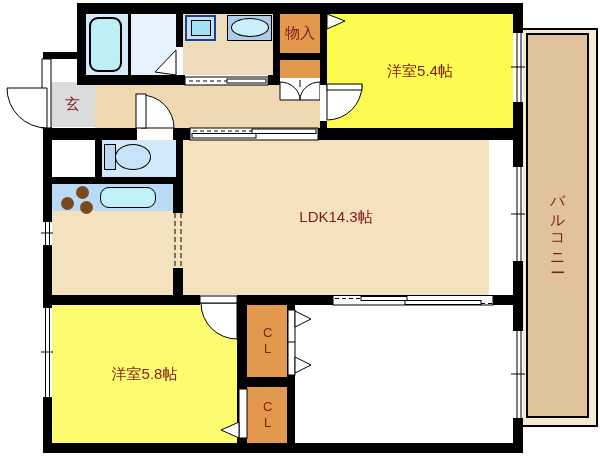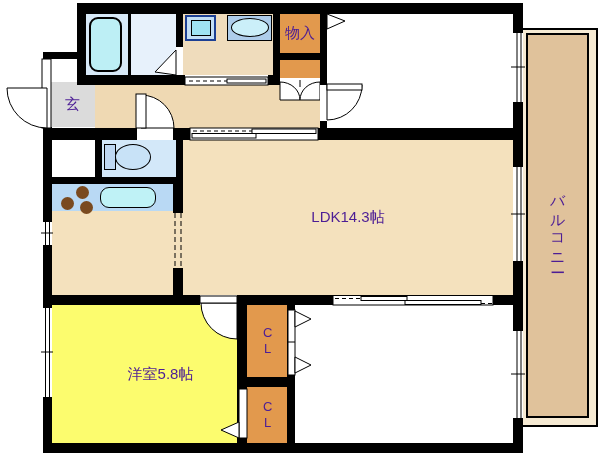--- a/index.html
+++ b/index.html
@@ -1,27 +1,27 @@
 <!DOCTYPE html>
 <html><head>
 <meta charset="utf-8">
 <style>
   html,body{margin:0;padding:0;background:#fff;}
   #plan{position:relative;width:600px;height:456px;background:#ffffff;overflow:hidden;
-        font-family:"Liberation Sans","DejaVu Sans",sans-serif;color:#4c1d95;}
+        font-family:"Liberation Sans","DejaVu Sans",sans-serif;color:#7f1d1d;}
   .fill{position:absolute;z-index:1;display:flex;align-items:center;justify-content:center;}
   .wall{position:absolute;z-index:2;background:#000;}
   .fix{position:absolute;z-index:3;box-sizing:border-box;}
   .lbl{font-size:15px;line-height:1.1;white-space:nowrap;letter-spacing:0px;}
   .bathroom{background:#D7E9F8;}
   .washroom{background:#E7F1FB;}
   .laundry{background:#EFDCBC;}
   .orangebox{background:#E2994D;}
   .yellow1{background:#FCFB4F;}
-  .yellow2{background:#FCFC6E;padding-left:16px;}
+  .yellow2{background:#FCFC6E;}
   .graybox{background:#DBDBDB;}
   .hallway{background:#EFD9B3;}
   .ldk{background:#F4E1BD;}
   .toilet{background:#D3E8F9;}
   .whiteroom{background:#ffffff;}
   .vtext{writing-mode:vertical-rl;text-orientation:upright;letter-spacing:3px;}
   #balcony-outer{position:absolute;left:523px;top:28px;width:75px;height:399px;z-index:1;
      background:#F6EAD3;border:2px solid #000;border-left:none;box-sizing:border-box;}
   #balcony-inner{position:absolute;left:3px;top:3px;width:63px;height:385px;
      background:#E0C29B;border:2px solid #000;box-sizing:border-box;
@@ -33,29 +33,32 @@
 
 <div id="plan">
 
   <div class="fill bathroom" style="left:86px;top:14px;width:42px;height:61px;"></div>
   <div class="fill washroom" style="left:131px;top:14px;width:45px;height:61px;"></div>
   <div class="fill laundry" style="left:183px;top:14px;width:90px;height:61px;"></div>
   <div class="fill orangebox" style="left:280px;top:14px;width:40px;height:39px;">
     <span class="lbl">物入</span>
   </div>
   <div class="fill orangebox" style="left:280px;top:60px;width:40px;height:18px;"></div>
+  <div class="fill yellow1" style="left:327px;top:14px;width:186px;height:114px;">
+    <span class="lbl">洋室5.4帖</span>
+  </div>
   <div class="fill graybox" style="left:50px;top:82px;width:45px;height:45px;">
     <span class="lbl">玄</span>
   </div>
   <div class="fill hallway" style="left:95px;top:85px;width:225px;height:43px;"></div>
   <div class="fill whiteroom" style="left:50px;top:140px;width:45px;height:37px;"></div>
   <div class="fill toilet" style="left:102px;top:140px;width:74px;height:37px;"></div>
   <div class="fill ldk" style="left:52px;top:184px;width:121px;height:111px;"></div>
   <div class="fill ldk" style="left:173px;top:213px;width:10px;height:55px;"></div>
-  <div class="fill ldk" style="left:183px;top:140px;width:330px;height:155px;justify-content:center;">
+  <div class="fill ldk" style="left:183px;top:140px;width:306px;height:155px;justify-content:center;">
     <span class="lbl">LDK14.3帖</span>
   </div>
   <div class="fill yellow2" style="left:52px;top:305px;width:185px;height:138px;">
     <span class="lbl">洋室5.8帖</span>
   </div>
   <div class="fill orangebox" style="left:247px;top:305px;width:40px;height:72px;">
     <span class="lbl vtext" style="font-size:13px;letter-spacing:1px;">CL</span>
   </div>
   <div class="fill orangebox" style="left:247px;top:387px;width:40px;height:56px;">
     <span class="lbl vtext" style="font-size:13px;letter-spacing:1px;">CL</span>

